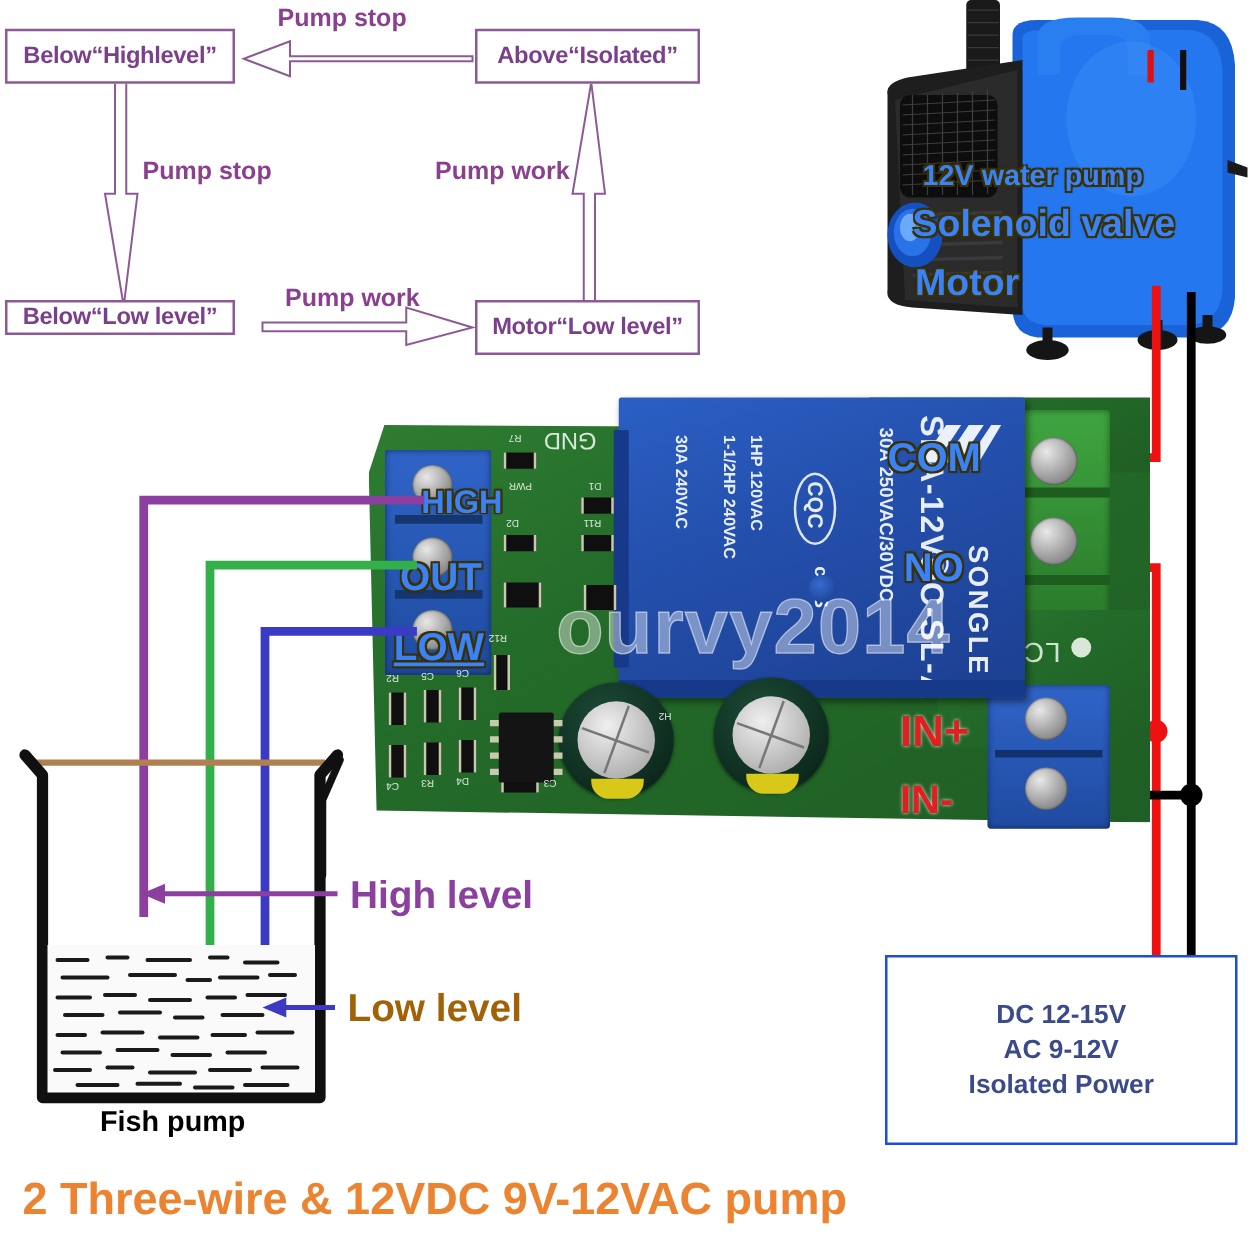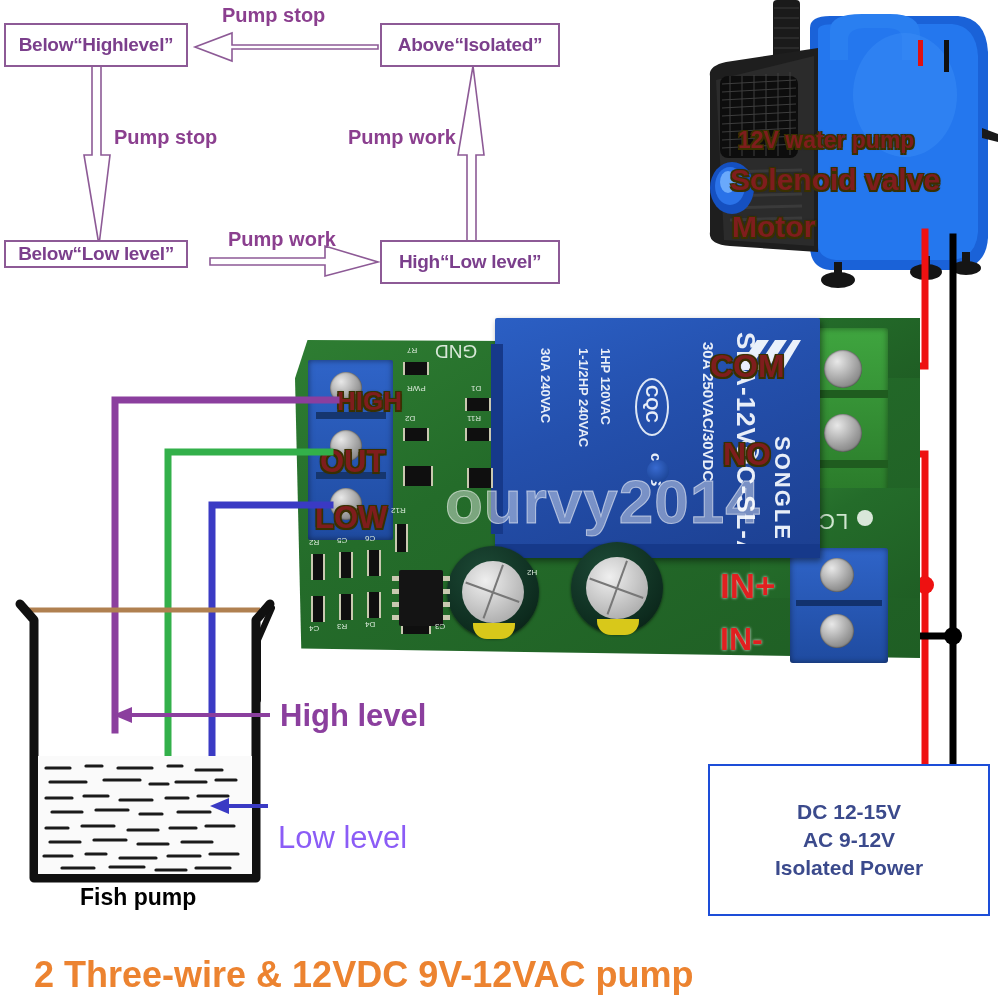--- a/index.html
+++ b/index.html
@@ -37,44 +37,43 @@
   }
   .flow-label {
     color: #8b3f8f;
     font-weight: bold;
     font-size: 20px;
     white-space: nowrap;
   }
 
   
   .lbl-yellow {
-    color: #7f1d1d;
+    color: #3b82f6;
     font-weight: bold;
     white-space: nowrap;
     text-shadow:
       -1.5px -1.5px 0 #3a3000, 1.5px -1.5px 0 #3a3000,
       -1.5px 1.5px 0 #3a3000, 1.5px 1.5px 0 #3a3000,
       0 0 3px rgba(0,0,0,.6);
   }
   .lbl-red {
     color: #e02020;
     font-weight: bold;
     white-space: nowrap;
     text-shadow: 0 0 3px rgba(255,255,255,.9);
   }
   .lbl-purple {
     color: #8b3f9e;
     font-weight: bold;
     white-space: nowrap;
   }
   .lbl-blue {
-    color: #8b5cf6;
-    font-weight: normal;
-    white-space: nowrap;
-    margin-top: 31px;
+    color: #a16207;
+    font-weight: bold;
+    white-space: nowrap;
   }
   .lbl-black {
     color: #000000;
     font-weight: bold;
     white-space: nowrap;
   }
   .lbl-orange {
     color: #ec8330;
     font-weight: bold;
     white-space: nowrap;
@@ -184,21 +183,21 @@
     <div class="state-box abs" style="left:4px; top:23px; width:184px; height:44px;">
       <span>Below“Highlevel”</span>
     </div>
     <div class="state-box abs" style="left:380px; top:23px; width:180px; height:44px;">
       <span>Above“Isolated”</span>
     </div>
     <div class="state-box abs" style="left:4px; top:240px; width:184px; height:28px;">
       <span>Below“Low level”</span>
     </div>
     <div class="state-box abs" style="left:380px; top:240px; width:180px; height:44px;">
-      <span>High“Low level”</span>
+      <span>Motor“Low level”</span>
     </div>
 
     <div class="flow-label abs" style="left:222px; top:4px;">Pump stop</div>
     <div class="flow-label abs" style="left:114px; top:126px;">Pump stop</div>
     <div class="flow-label abs" style="left:228px; top:228px;">Pump work</div>
     <div class="flow-label abs" style="left:348px; top:126px;">Pump work</div>
   </div>
 
   <div class="pump-wrap" style="left:690px; top:0; width:310px; height:300px;">
     <svg width="310" height="300" style="position:absolute;left:0;top:0;">
@@ -411,21 +410,21 @@
     <div class="abs silk" style="left:42px;top:218px;">C5</div>
     <div class="abs silk" style="left:70px;top:216px;">C6</div>
     <div class="abs silk" style="left:14px;top:306px;">C4</div>
     <div class="abs silk" style="left:42px;top:304px;">R3</div>
     <div class="abs silk" style="left:70px;top:302px;">D4</div>
     <div class="abs silk" style="left:140px;top:304px;">C3</div>
     <div class="abs silk" style="left:232px;top:250px;">H2</div>
 
     <div class="lbl-yellow abs" style="left:42px; top:68px; font-size:26px;">HIGH</div>
     <div class="lbl-yellow abs" style="left:25px; top:126px; font-size:31px;">OUT</div>
-    <div class="lbl-yellow abs" style="left:20px; top:182px; font-size:31px;">LOW</div>
+    <div class="lbl-yellow abs" style="left:20px; top:182px; font-size:31px;text-decoration:underline;">LOW</div>
 
     <div class="lbl-yellow abs" style="left:415px; top:30px; font-size:32px;">COM</div>
     <div class="lbl-yellow abs" style="left:428px; top:118px; font-size:32px;">NO</div>
 
     <div class="lbl-red abs" style="left:425px; top:248px; font-size:35px;">IN+</div>
     <div class="lbl-red abs" style="left:425px; top:303px; font-size:32px;">IN-</div>
   </div>
 
   <svg width="1000" height="1000" style="position:absolute;left:0;top:0;pointer-events:none;">
 
@@ -505,15 +504,15 @@
 
   <div class="lbl-purple abs" style="left:280px; top:698px; font-size:31px;">High level</div>
   <div class="lbl-blue abs" style="left:278px; top:789px; font-size:31px;">Low level</div>
 
   <div class="psu-box abs" style="left:708px; top:764px; width:282px; height:152px;">
     <div class="psu-line">DC 12-15V</div>
     <div class="psu-line">AC 9-12V</div>
     <div class="psu-line">Isolated Power</div>
   </div>
 
-  <div class="lbl-orange abs" style="left:34px; top:938px; font-size:36px;margin-top:16px;">2 Three-wire &amp; 12VDC 9V-12VAC pump</div>
+  <div class="lbl-orange abs" style="left:18px; top:938px; font-size:36px;">2 Three-wire &amp; 12VDC 9V-12VAC pump</div>
 
 </div>
 
 </body></html>

